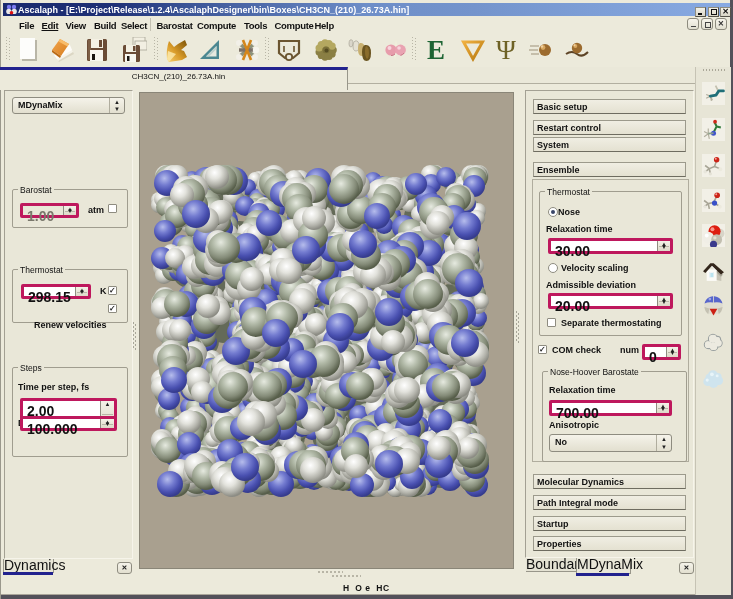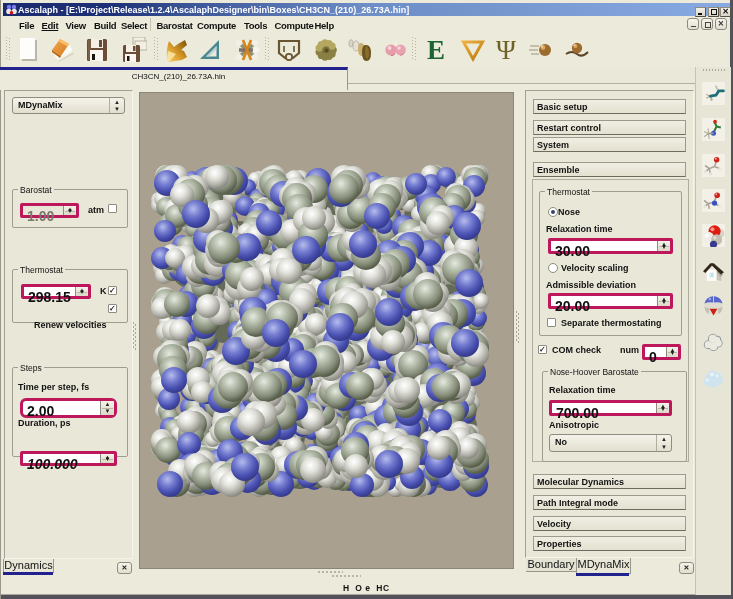--- a/index.html
+++ b/index.html
@@ -45,21 +45,21 @@
 .radio{position:absolute;width:8px;height:8px;border:1px solid #8e8c80;border-radius:50%;background:#fff;}
 .radio.on:before{content:"";position:absolute;left:2px;top:2px;width:4px;height:4px;border-radius:50%;background:#3a4668;}
 .lbl{position:absolute;font-size:9px;font-weight:bold;color:#111;white-space:nowrap;}
 .rbtn{position:absolute;left:8px;width:153px;height:15px;background:linear-gradient(#f0eee3,#e4e1d1);border:1px solid #9c9a8c;border-bottom-color:#6e6c60;box-sizing:border-box;font-size:9px;font-weight:bold;color:#111;padding-left:3px;line-height:14px;}
 .combo{position:absolute;background:linear-gradient(#f5f3ea,#e2dfcf);border:1px solid #8e8c80;border-radius:3px;box-sizing:border-box;font-size:9px;font-weight:bold;color:#111;}
 .combo .v{position:absolute;left:5px;top:2px;}
 .combo .arr{position:absolute;right:0;top:0;bottom:0;width:14px;border-left:1px solid #b0ad9e;}
 .combo .arr:before{content:"▲";position:absolute;top:1px;left:0;right:0;text-align:center;font-size:6px;color:#222;font-weight:normal;}
 .combo .arr:after{content:"▼";position:absolute;bottom:1px;left:0;right:0;text-align:center;font-size:6px;color:#222;font-weight:normal;}
 
-.btab{position:absolute;font-size:11px;color:#111;text-align:center;}
+.btab{position:absolute;font-size:14px;color:#111;text-align:center;}
 .closeb{position:absolute;width:15px;height:12px;border:1px solid #8e8c80;border-radius:3px;background:linear-gradient(#f5f3ea,#e2dfcf);box-sizing:border-box;}
 .closeb:before{content:"✕";position:absolute;left:0;right:0;top:0px;text-align:center;font-size:7px;font-weight:bold;color:#222;line-height:10px;}
 
 #rtools{left:695px;top:67px;width:35px;height:528px;background:#e7e5d6;border-left:1px solid #c6c3b4;}
 </style>
 </head>
 <body>
 <div id="win">
   <div class="abs" id="edgeB2"></div>
   <div class="abs" id="edgeB"></div>
@@ -2091,28 +2091,28 @@
       </span>
     </div>
   <span class="lbl" style="left:100px;top:286px;">K</span>
   <div class="cb on abs" style="left:108px;top:286px;"></div>
   <span class="lbl" style="left:34px;top:305px;margin-top:15px;">Renew velocities</span>
   <div class="cb on abs" style="left:108px;top:304px;"></div>
   <div class="abs gbox" style="left:12px;top:367px;width:114px;height:88px;">
       <span class="glabel">Steps</span>
     </div>
   <span class="lbl" style="left:18px;top:382px;">Time per step, fs</span>
-  <div class="abs field" style="left:20px;top:398px;width:97px;height:20px;border-radius:6px;">
+  <div class="abs field" style="left:20px;top:398px;width:97px;height:31px;">
       <span class="v">2.00</span>
       <span class="spin" style="width:13px;">
         <span class="mid"></span>
       </span>
     </div>
   <span class="lbl" style="left:18px;top:418px;">Duration, ps</span>
-  <div class="abs field" style="left:20px;top:451px;width:97px;height:15px;font-style:italic;">
+  <div class="abs field" style="left:20px;top:416px;width:97px;height:15px;">
       <span class="v">100.000</span>
       <span class="spin" style="width:13px;">
         <span class="mid"></span>
       </span>
     </div>
 
   <div class="abs btab" style="left:3px;top:559px;width:49px;height:13px;border:1px solid #98968a;border-top:none;background:#e9e7d8;line-height:12px;">Dynamics</div>
   <div class="abs" style="left:3px;top:572px;width:50px;height:2.5px;background:#22228e;"></div>
   <div class="closeb abs" style="left:117px;top:562px;"></div>
 
@@ -2163,21 +2163,21 @@
         <span class="mid"></span>
       </span>
     </div>
   <span class="lbl" style="left:549px;top:420px;">Anisotropic</span>
   <div class="abs combo" style="left:549px;top:434px;width:123px;height:18px;">
       <span class="v">No</span>
       <span class="arr"></span>
     </div>
   <div class="rbtn" style="left:533px;top:474px;width:153px;">Molecular Dynamics</div>
   <div class="rbtn" style="left:533px;top:495px;width:153px;">Path Integral mode</div>
-  <div class="rbtn" style="left:533px;top:516px;width:153px;">Velocity</div>
+  <div class="rbtn" style="left:533px;top:516px;width:153px;">Startup</div>
   <div class="rbtn" style="left:533px;top:536px;width:153px;">Properties</div>
 
   <div class="abs btab" style="left:526px;top:558px;width:50px;height:13px;border:1px solid #98968a;border-left:none;border-top:none;background:#e4e2d3;line-height:12px;">Boundary</div>
   <div class="abs btab" style="left:576px;top:558px;width:53px;height:15px;border:1px solid #98968a;border-top:none;background:#e9e7d8;line-height:13px;">MDynaMix</div>
   <div class="abs" style="left:576px;top:573px;width:53px;height:2.5px;background:#22228e;"></div>
   <div class="closeb abs" style="left:679px;top:562px;"></div>
 
   <div class="abs" style="left:133px;top:322px;width:1px;height:28px;background-image:repeating-linear-gradient(to bottom,#a8a698 0 2px,transparent 2px 4px);"></div>
     <div class="abs" style="left:135px;top:324px;width:1px;height:28px;background-image:repeating-linear-gradient(to bottom,#a8a698 0 2px,transparent 2px 4px);"></div>
   <div class="abs" style="left:516px;top:311px;width:1px;height:30px;background-image:repeating-linear-gradient(to bottom,#a8a698 0 2px,transparent 2px 4px);"></div>

